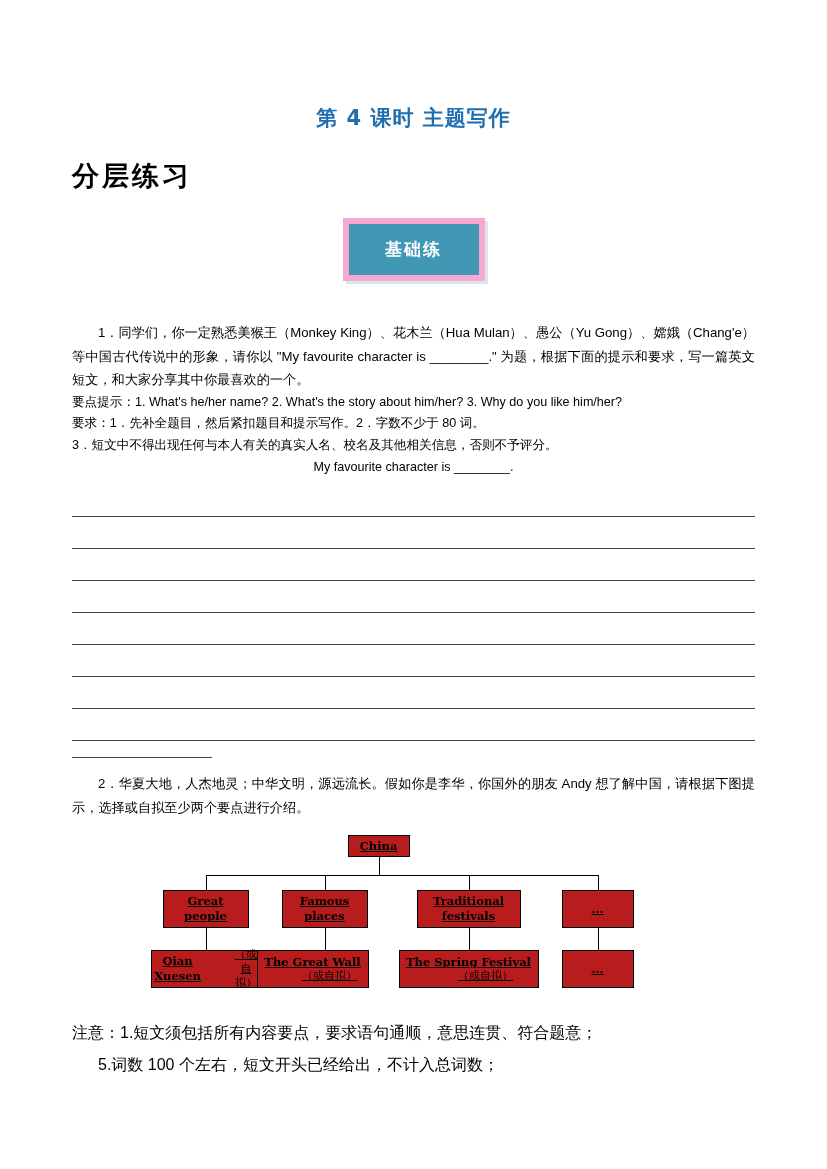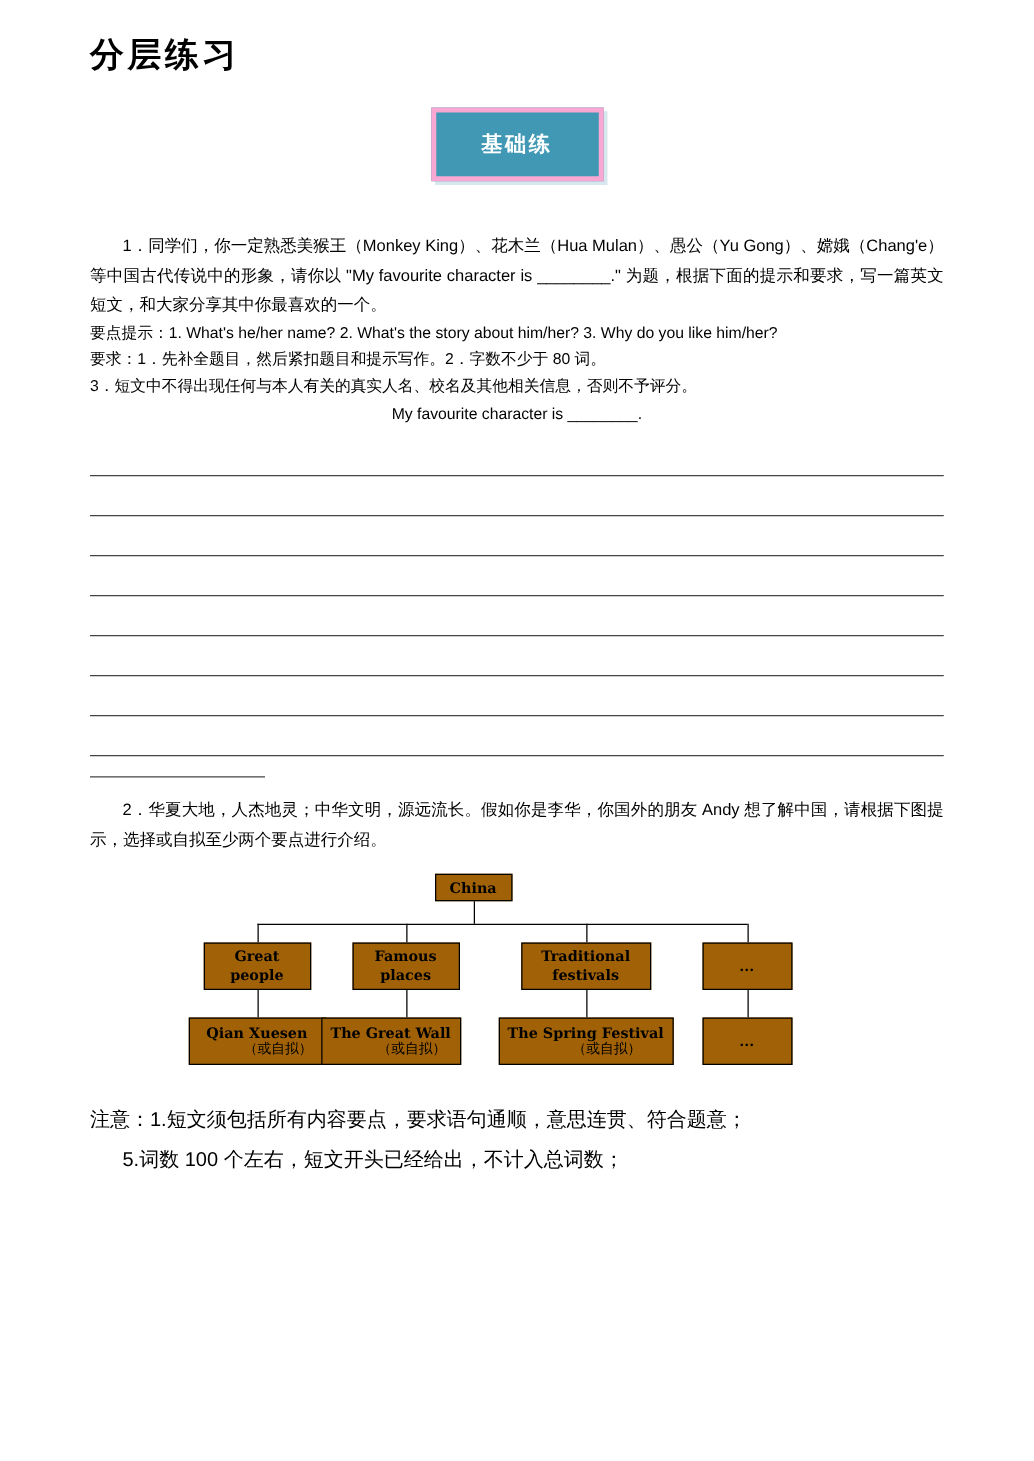--- a/index.html
+++ b/index.html
@@ -47,21 +47,21 @@
   
   .badge-wrap {
     margin-top: 24px;
     display: flex;
     justify-content: center;
   }
   .badge {
     width: 130px;
     height: 51px;
     background: #4098b5;
-    border: 4px solid #f9a8d4;
+    border: 6px solid #f9a8d4;
     box-shadow: 3px 3px 0 #d7e7ee;
     display: flex;
     align-items: center;
     justify-content: center;
     color: #ffffff;
     font-family: "DejaVu Serif", serif;
     font-weight: bold;
     font-size: 17px;
     letter-spacing: 2px;
   }
@@ -116,31 +116,32 @@
   
   .diagram {
     position: relative;
     margin: 14px auto 0 auto;
     width: 530px;
     height: 170px;
   }
   .node {
     position: absolute;
     border: 1px solid #000000;
-    background: #a16207;
+    background: #b91c1c;
     font-family: "DejaVu Serif", serif;
     font-weight: bold;
     font-size: 11.5px;
     display: flex;
     align-items: center;
     justify-content: center;
     text-align: center;
     line-height: 1.25;
     box-sizing: border-box;
     padding: 2px 4px;
+    text-decoration: underline;
   }
   .node .sub {
     font-family: "Liberation Sans", sans-serif;
     font-weight: normal;
     font-size: 11px;
     margin-left: 34px;
   }
   .conn {
     position: absolute;
     background: #000000;
@@ -155,20 +156,21 @@
     line-height: 2.0;
   }
   .notes p { margin: 0; }
   .notes .ind { text-indent: 26px; }
 </style>
 </head>
 <body>
 
 <div class="page">
 
+  <div class="doc-title">第 4 课时 主题写作</div>
 
   <div class="subtitle">分层练习</div>
 
   <div class="badge-wrap">
     <div class="badge">基础练</div>
   </div>
 
   <div class="q-block">
     <p class="indent">1．同学们，你一定熟悉美猴王（Monkey King）、花木兰（Hua Mulan）、愚公（Yu Gong）、嫦娥（Chang'e）等中国古代传说中的形象，请你以 "My favourite character is ________." 为题，根据下面的提示和要求，写一篇英文短文，和大家分享其中你最喜欢的一个。</p>
     <p class="small-line">要点提示：1. What's he/her name? 2. What's the story about him/her? 3. Why do you like him/her?</p>
@@ -219,21 +221,21 @@
     </div>
     <div class="node" style="left:413px; top:55px; width:72px; height:38px;">
       <span>...</span>
     </div>
 
     <div class="conn v-line" style="left:57px; top:93px; height:22px;"></div>
     <div class="conn v-line" style="left:176px; top:93px; height:22px;"></div>
     <div class="conn v-line" style="left:320px; top:93px; height:22px;"></div>
     <div class="conn v-line" style="left:449px; top:93px; height:22px;"></div>
 
-    <div class="node" style="left:2px; top:115px; width:110px; height:38px; flex-direction:column;">
+    <div class="node" style="left:2px; top:115px; width:110px; height:38px; ">
       <span>Qian Xuesen</span>
       <span class="sub">（或自拟）</span>
     </div>
     <div class="node" style="left:108px; top:115px; width:112px; height:38px; flex-direction:column;">
       <span>The Great Wall</span>
       <span class="sub">（或自拟）</span>
     </div>
     <div class="node" style="left:250px; top:115px; width:140px; height:38px; flex-direction:column;text-align:center;">
       <span>The Spring Festival</span>
       <span class="sub">（或自拟）</span>

